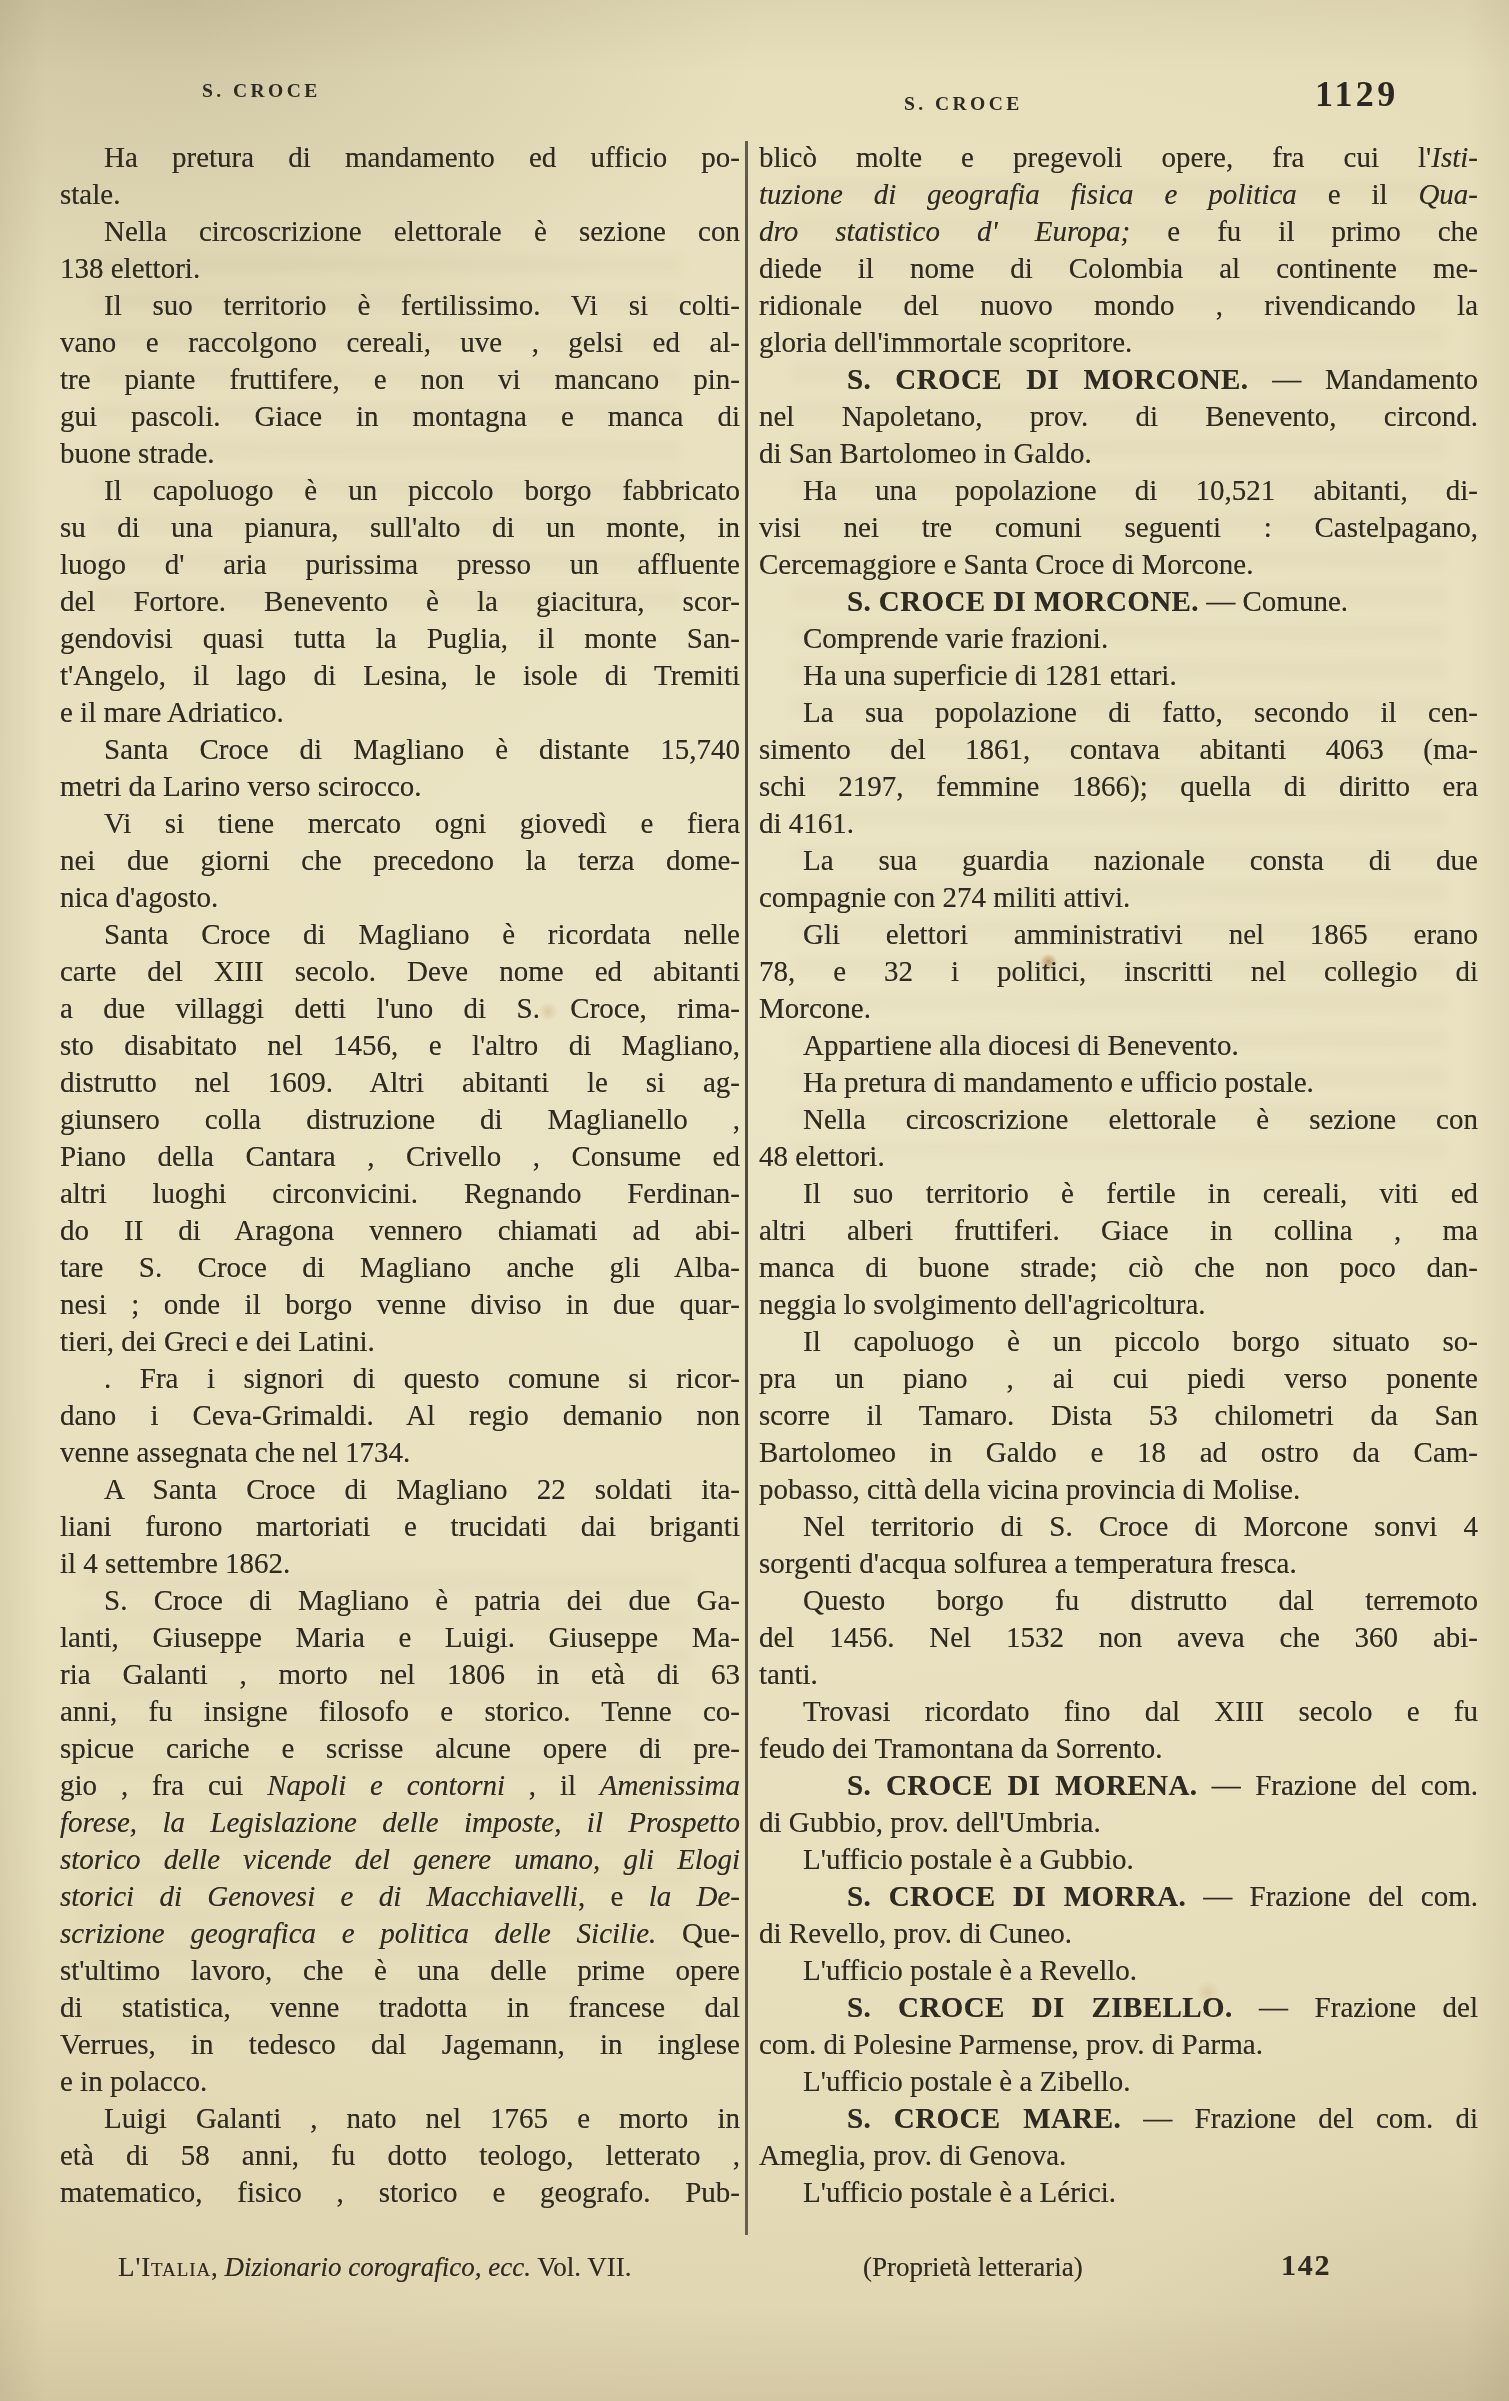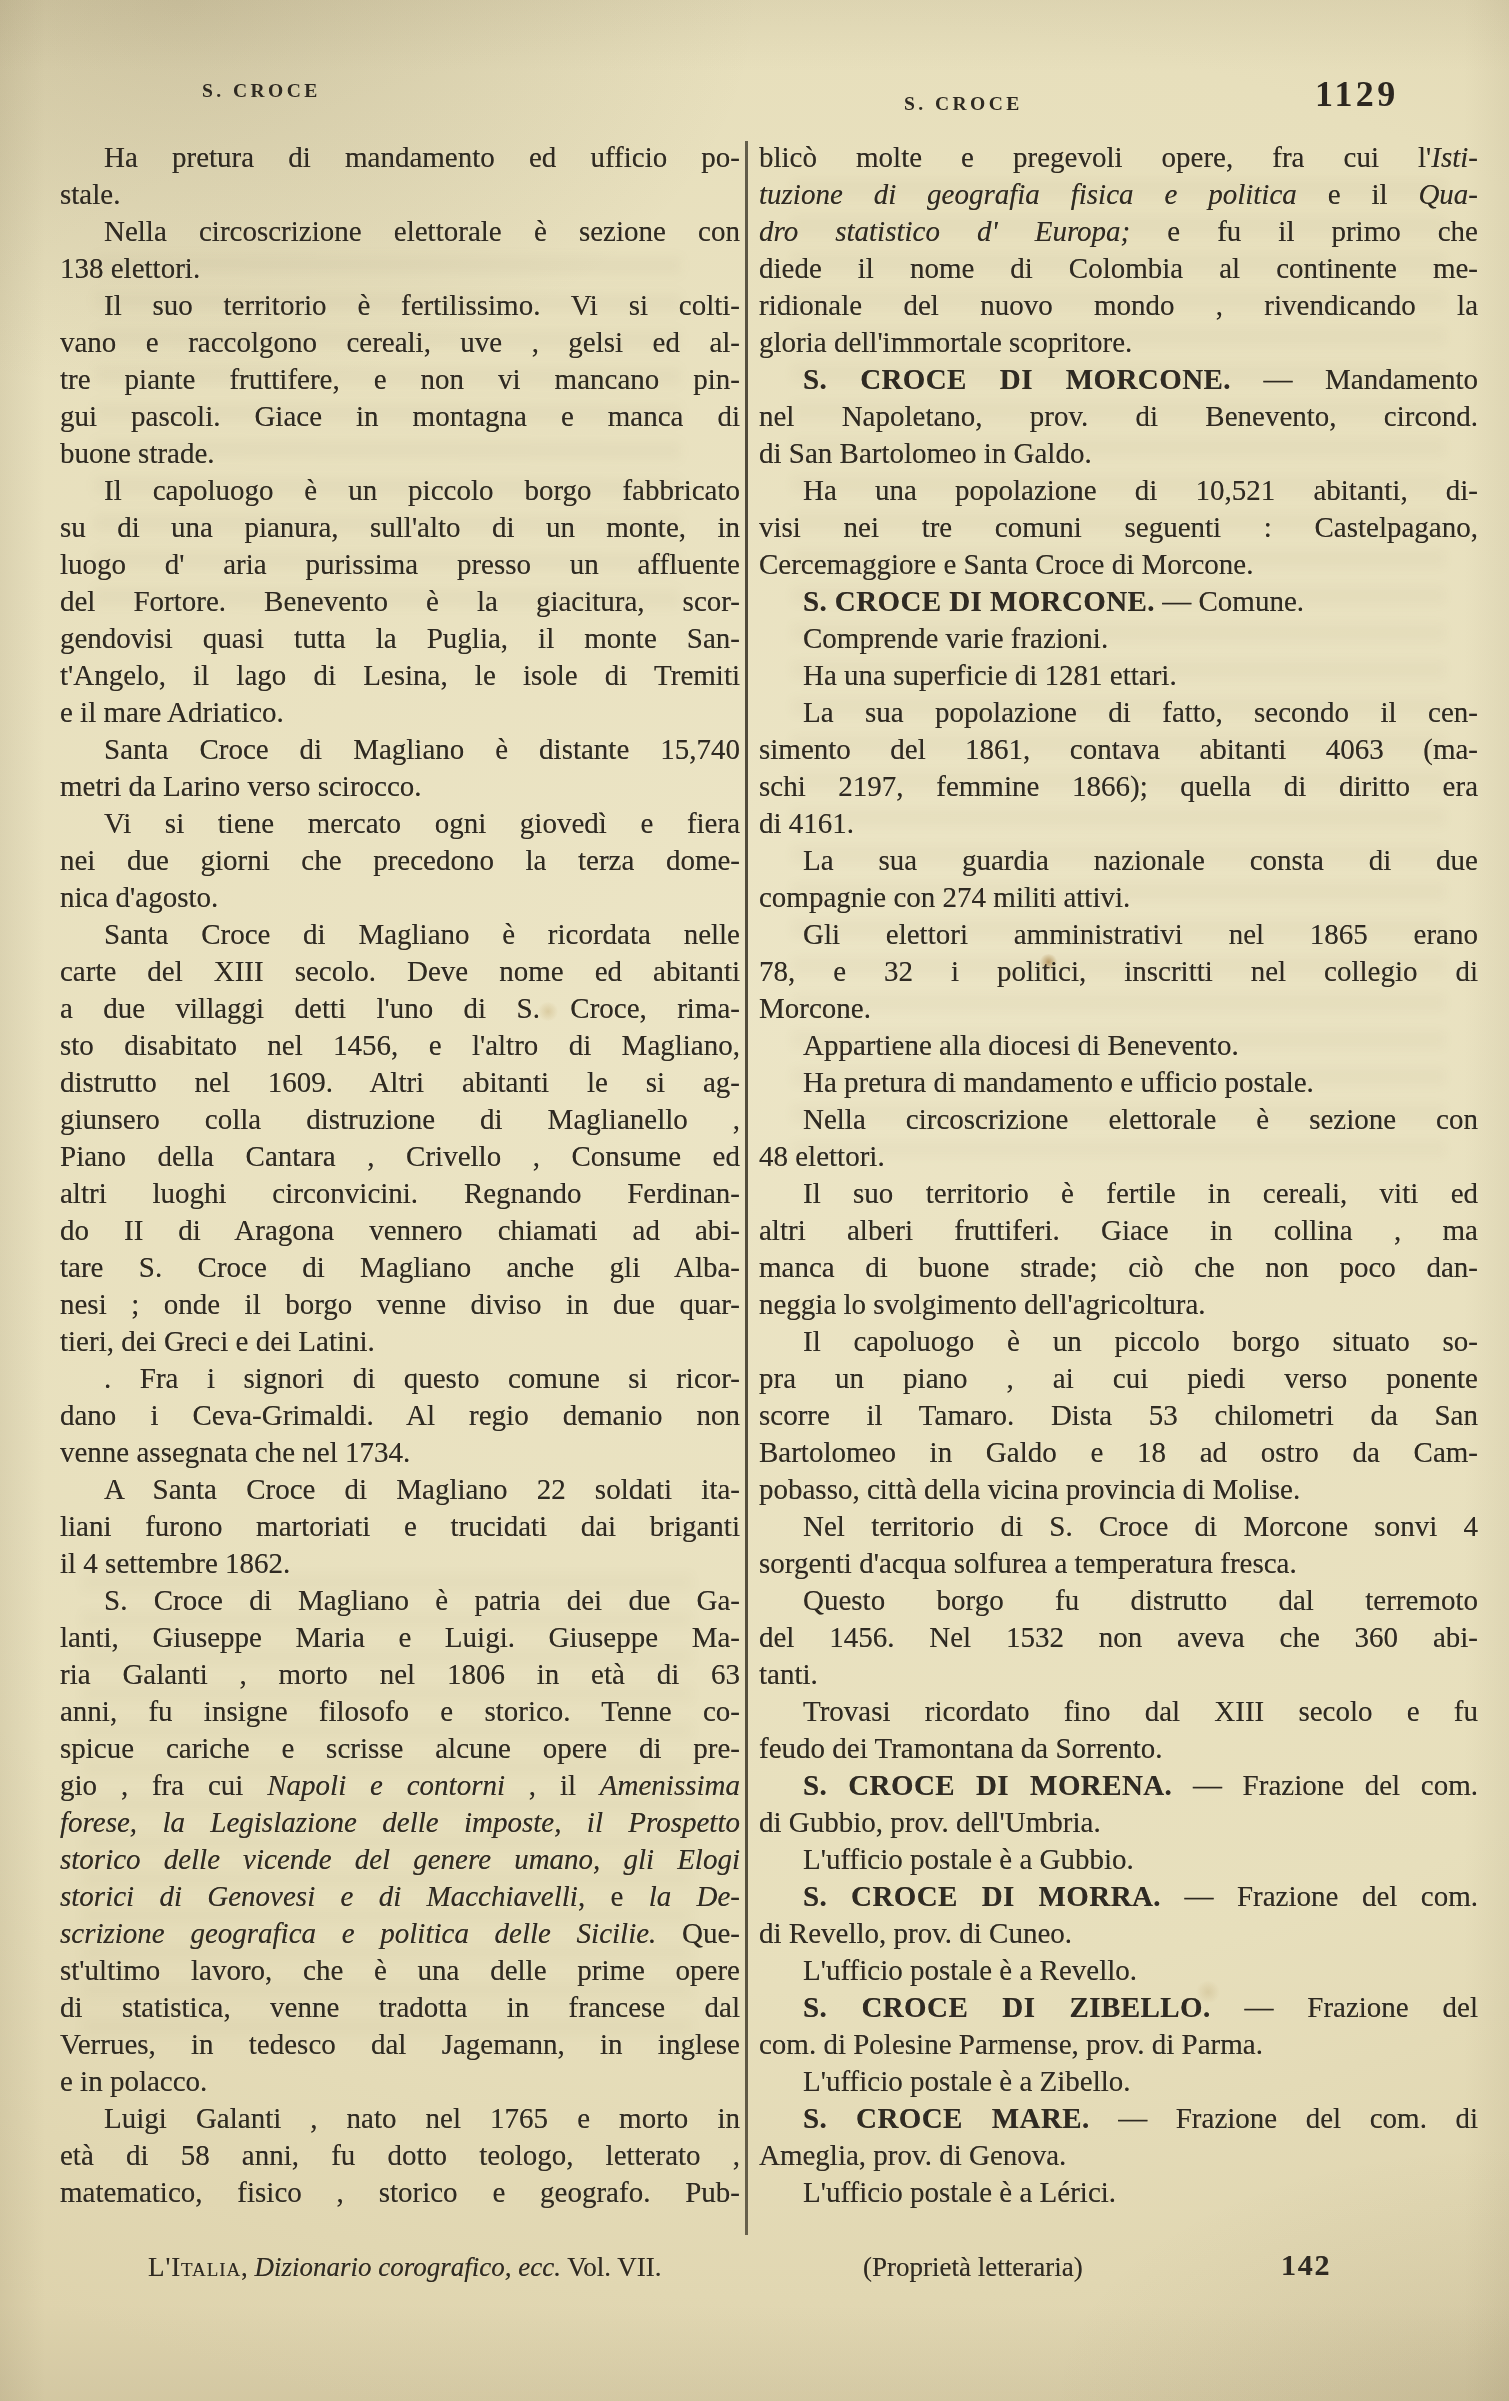--- a/index.html
+++ b/index.html
@@ -22,24 +22,24 @@
     background:linear-gradient(to bottom,#55503f,#3e382b 15%,#46402f 85%,#5a5340);opacity:.9;}
   .col{position:absolute;top:139px;}
   .col-left{left:60px;width:680px;}
   .col-right{left:759px;width:719px;}
   .ln{height:37px;line-height:37px;font-size:29px;overflow:hidden;
       text-align:justify;text-align-last:justify;
       text-shadow:0 0 0.4px rgba(47,42,34,.55);}
   .ln.end{text-align-last:left;}
   .ln.ind{text-indent:44px;}
   .st-i{font-style:italic;}
-  .st-b{font-weight:700;letter-spacing:0.4px;}
+  .st-b{font-weight:700;letter-spacing:0.4px;margin-left:44px;}
   .st-sc{font-variant:small-caps;letter-spacing:0.9px;}
   .footer-part{position:absolute;font-size:27px;text-shadow:0 0 0.4px rgba(47,42,34,.5);}
-  .f-imprint{left:148px;top:2252px;}
+  .f-imprint{left:118px;top:2252px;}
   .f-prop{left:863px;top:2252px;}
   .f-num{left:1281px;top:2248px;font-size:30px;font-weight:700;letter-spacing:1.7px;}
   .ghost{position:absolute;pointer-events:none;filter:blur(5.1px);opacity:.55;
     background:repeating-linear-gradient(to bottom, rgba(128,115,74,.085) 0 18.7px, rgba(0,0,0,0) 18.7px 37px);}
   .g1{left:94px;top:255px;width:587px;height:357px;transform:rotate(.2deg);}
   .g2{left:791px;top:179px;width:655px;height:978px;opacity:.45;}
   .g3{left:81px;top:1573px;width:612px;height:476px;opacity:.4;}
   .stain{position:absolute;pointer-events:none;border-radius:50%;}
   .s1{left:1039px;top:954px;width:18.7px;height:16px;
       background:radial-gradient(circle at 50% 50%, rgba(146,98,28,.55), rgba(146,98,28,0) 70%);}

